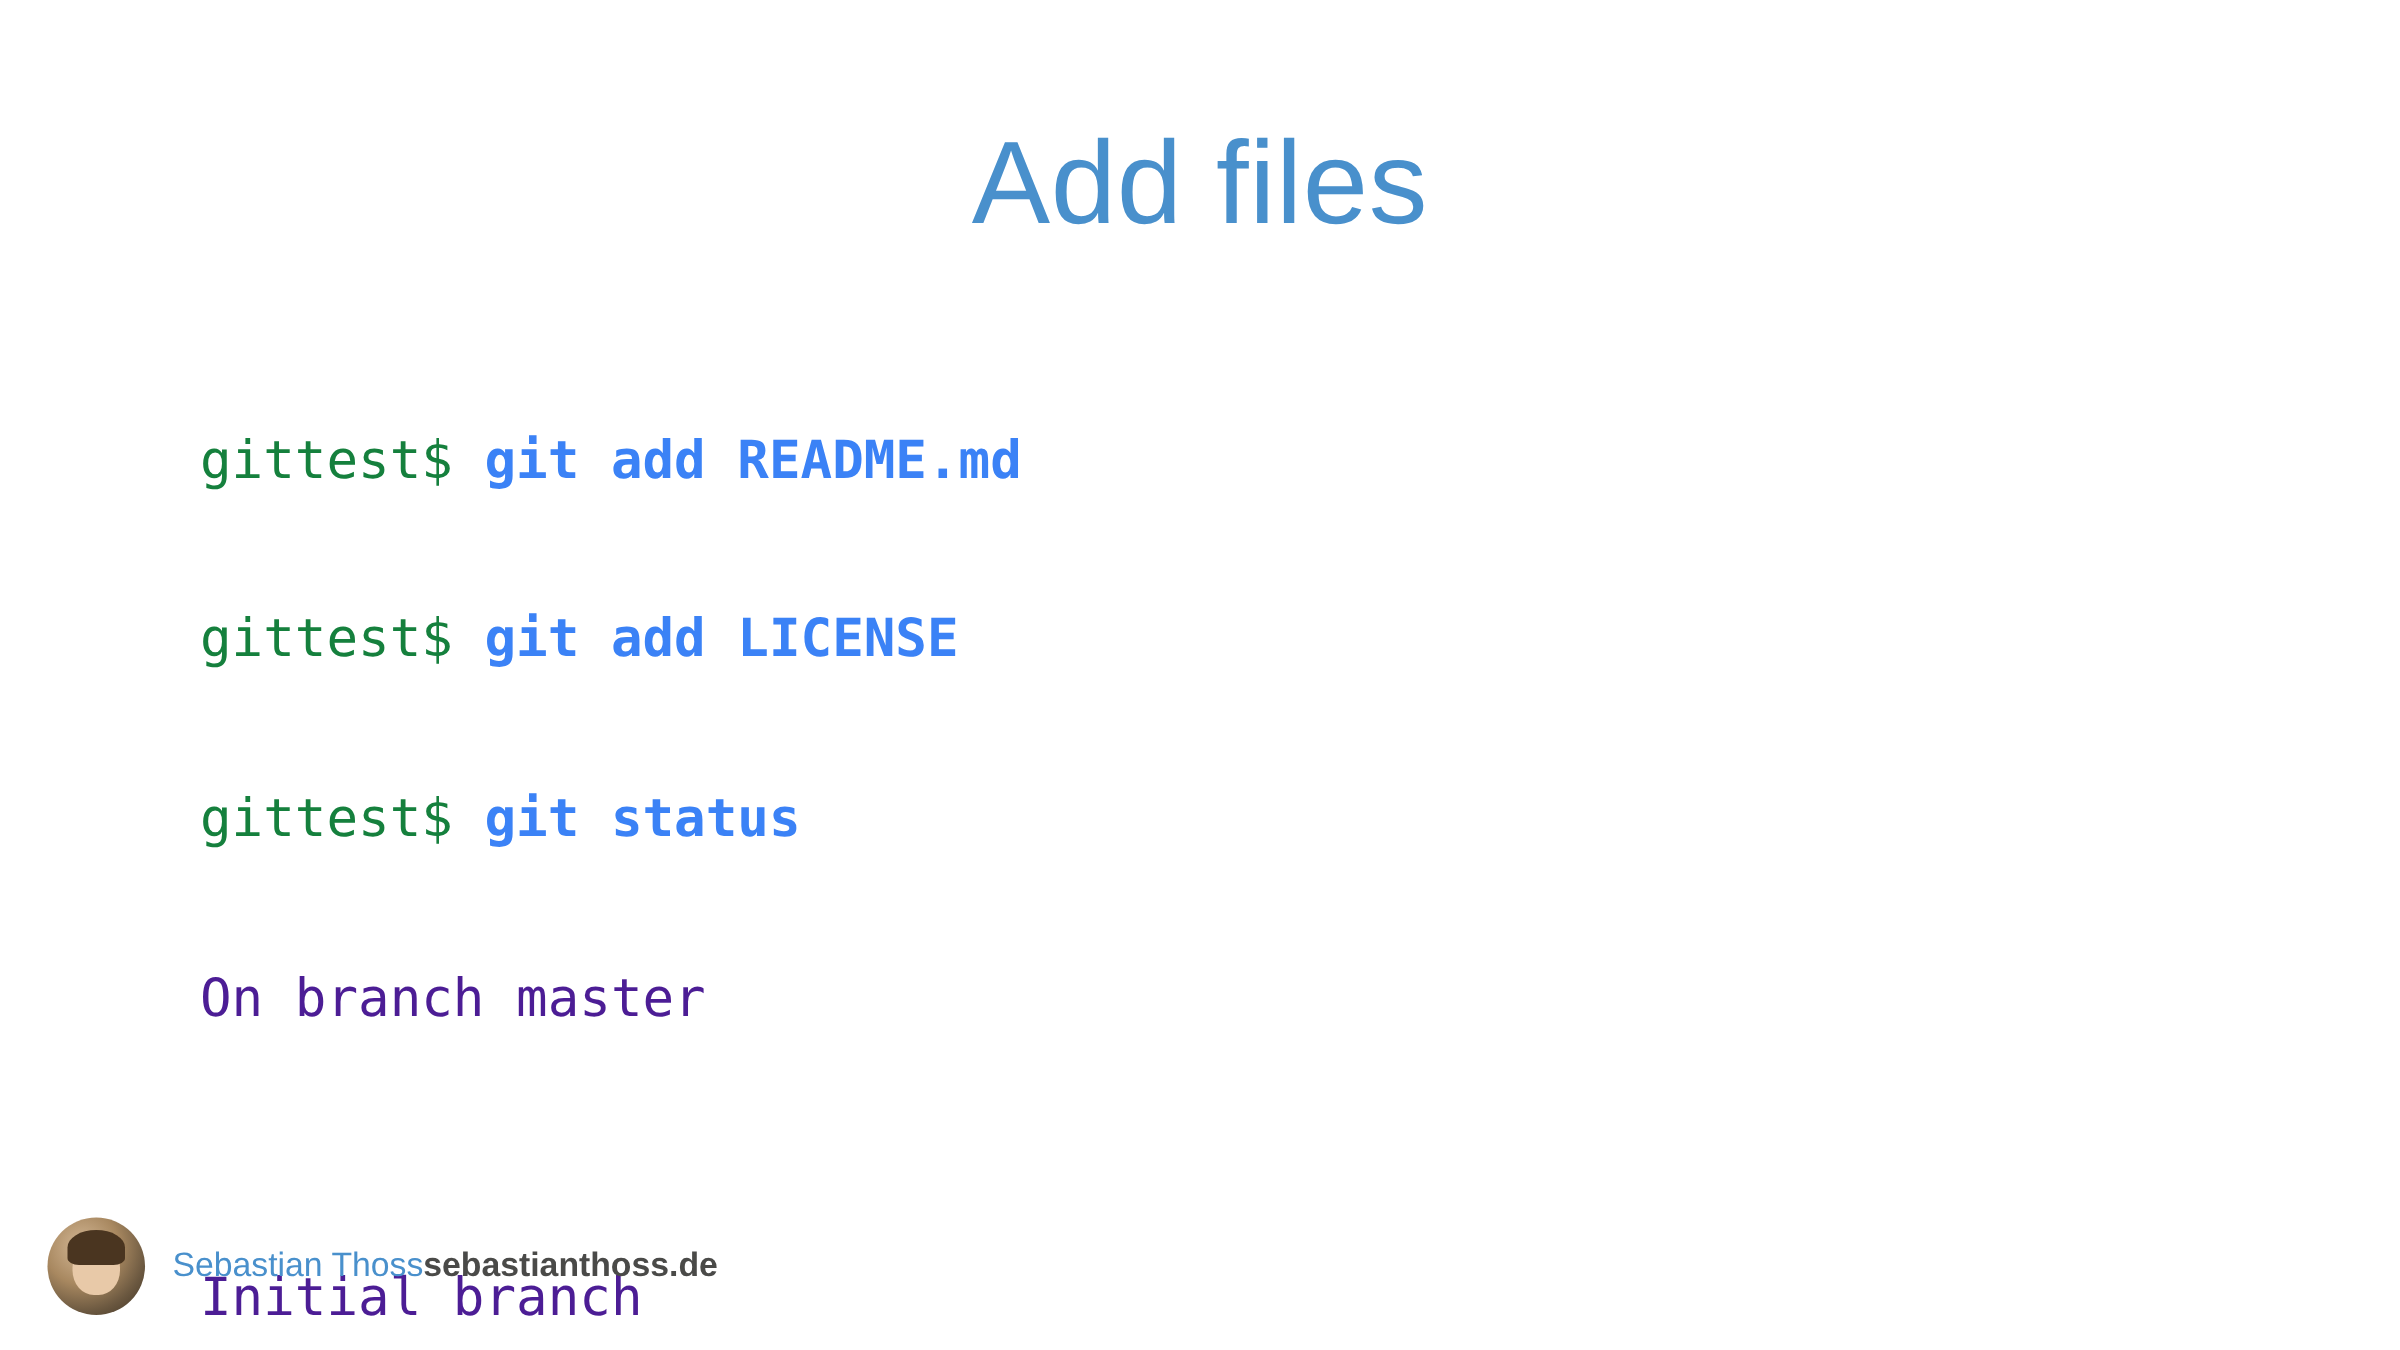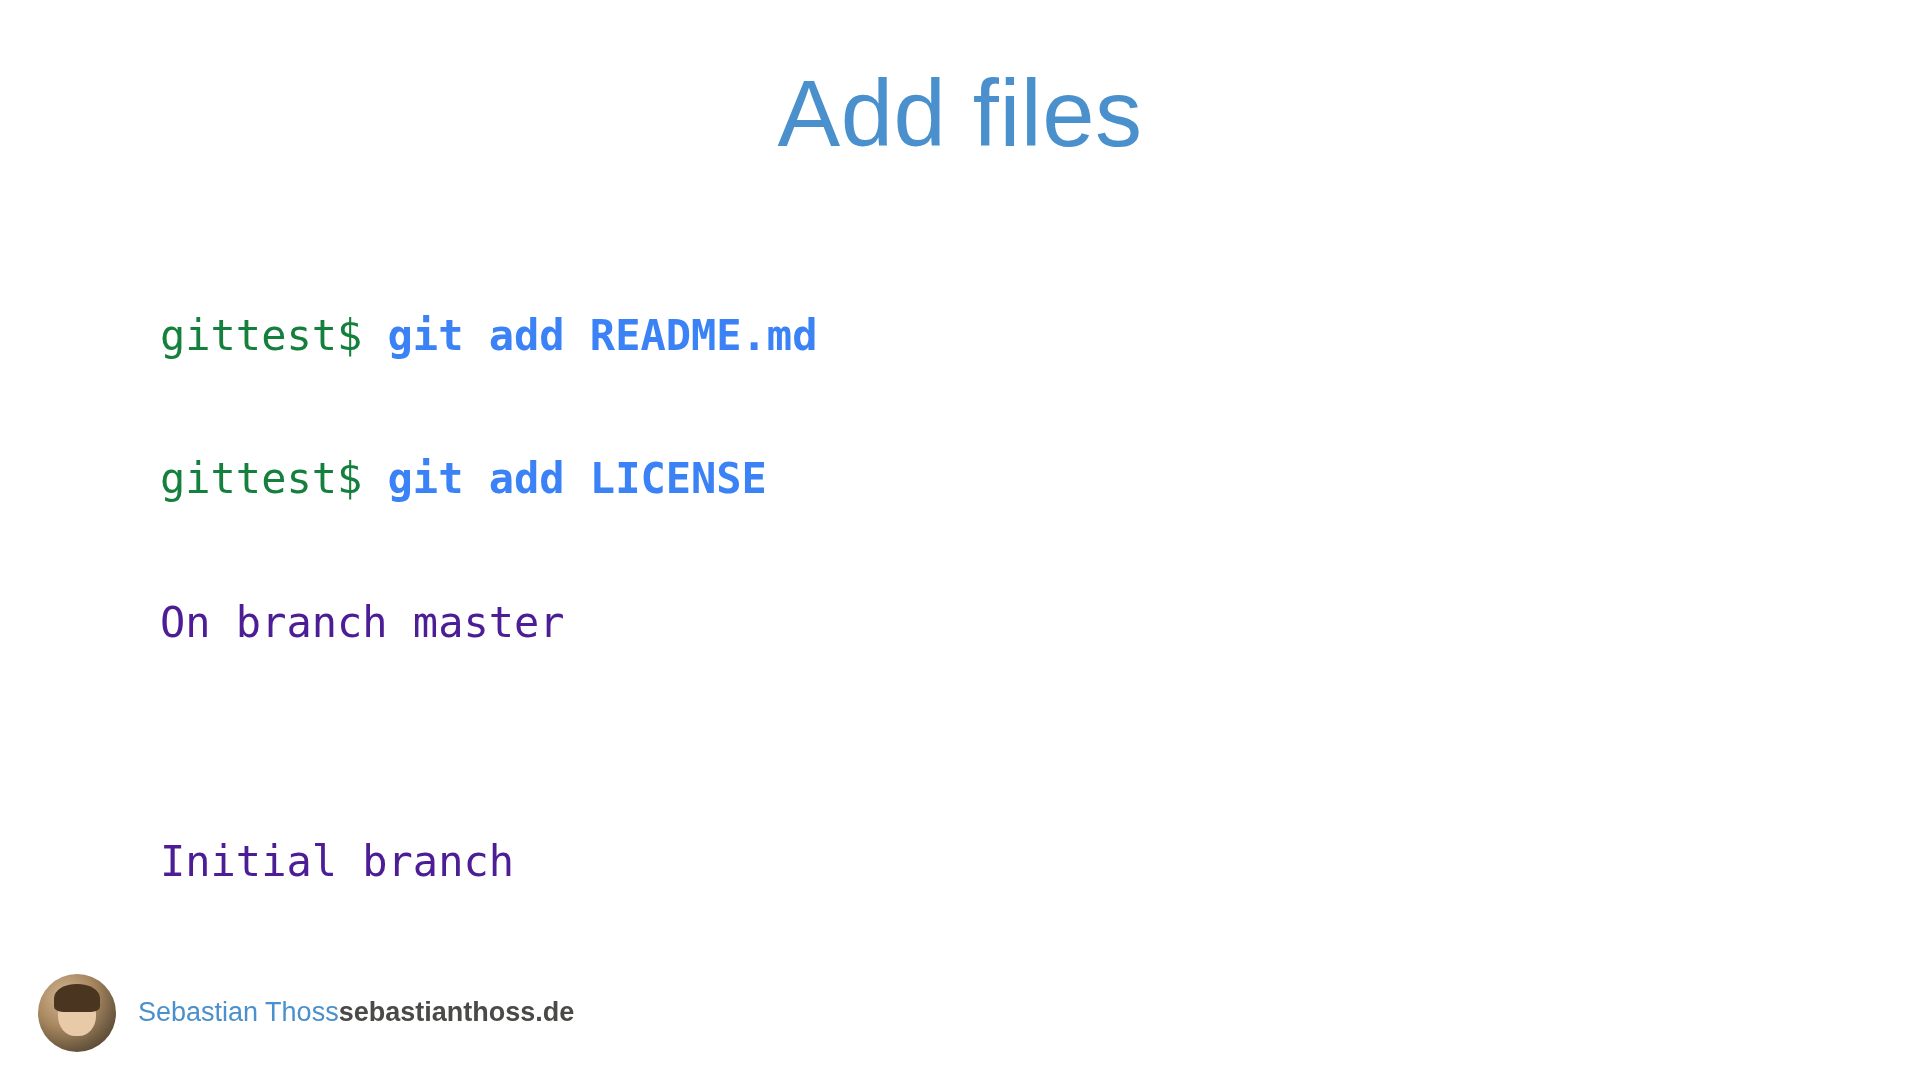--- a/index.html
+++ b/index.html
@@ -11,21 +11,21 @@
       width: 1920px;
       height: 1080px;
       background: #ffffff;
       font-family: -apple-system, BlinkMacSystemFont, "Helvetica Neue", Helvetica, Arial, sans-serif;
       position: relative;
       overflow: hidden;
     }
     .slide {
       width: 100%;
       height: 100%;
-      padding: 60px 160px 0 160px;
+      padding: 92px 160px 0 160px;
       position: relative;
     }
     .title {
       text-align: center;
       font-size: 94px;
       font-weight: 400;
       color: #4990cc;
       margin-bottom: 48px;
       letter-spacing: 0.5px;
     }
@@ -104,20 +104,21 @@
   </style>
 </head>
 <body>
 
 <div class="slide">
   <h1 class="title">Add files</h1>
 
   <div class="code-block">
     <span class="line"><span class="prompt">gittest$ </span><span class="command">git add README.md</span></span>
     <span class="line"><span class="prompt">gittest$ </span><span class="command">git add LICENSE</span></span>
+    <span class="line"><span class="prompt">gittest$ </span><span class="command">git status</span></span>
     <span class="line output">On branch master</span>
     <span class="line output"></span>
     <span class="line output">Initial branch</span>
     <span class="line output"></span>
     
     
     <span class="line output"></span>
     
     
   </div>

